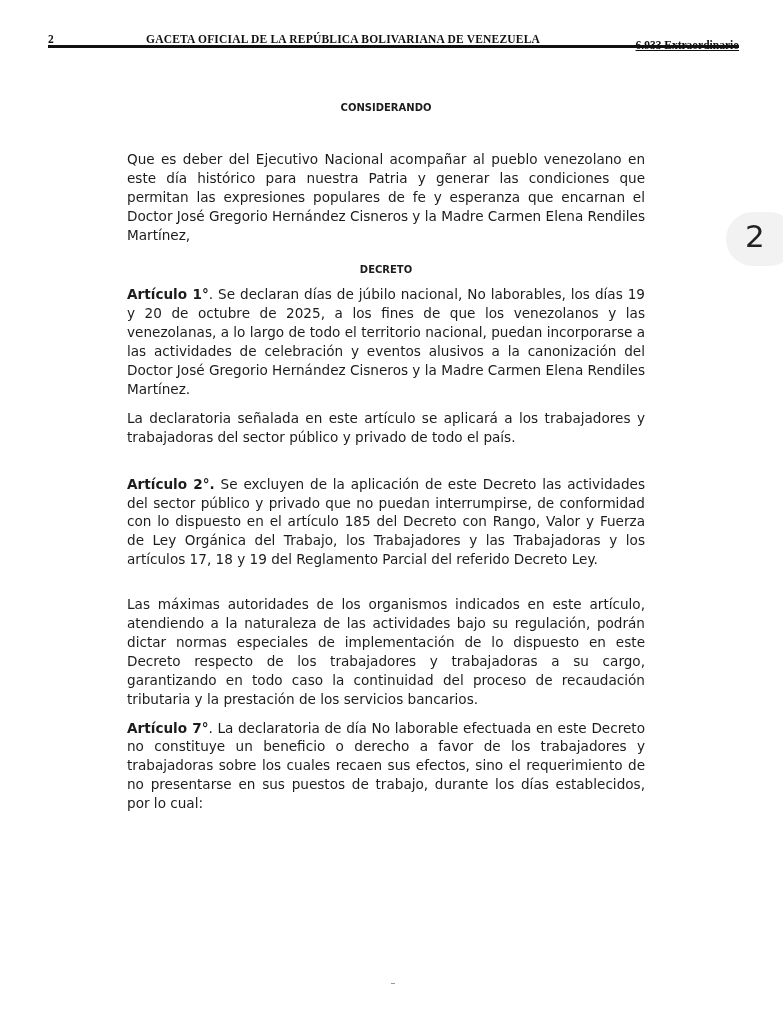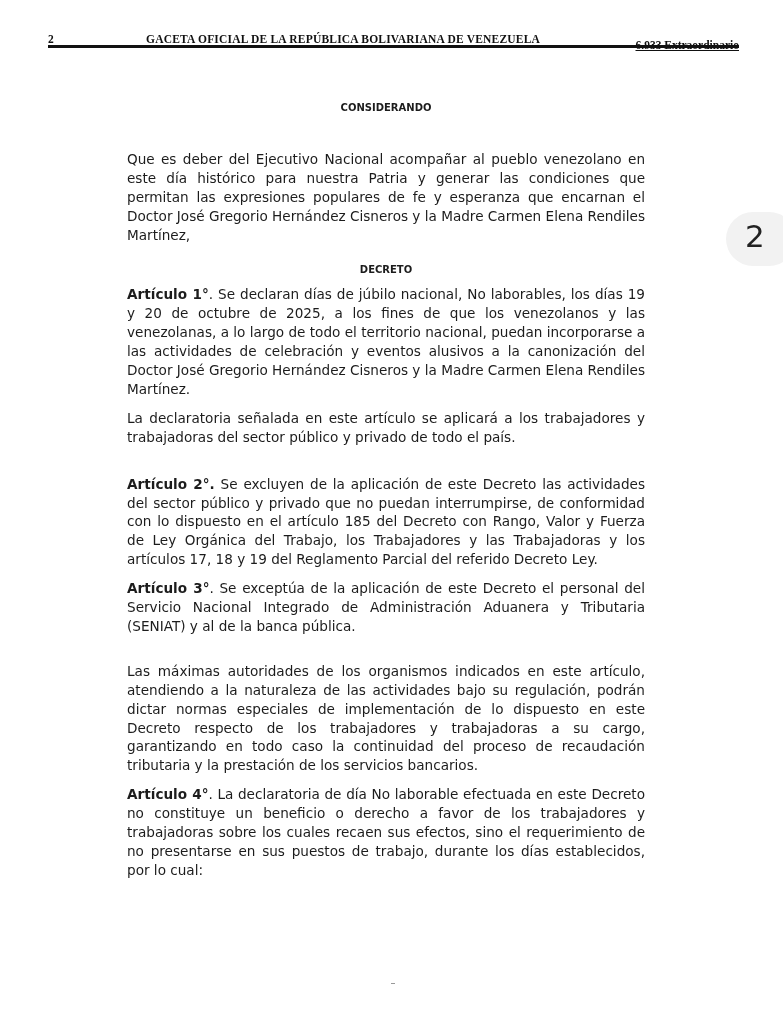--- a/index.html
+++ b/index.html
@@ -54,23 +54,20 @@
 
   <p class="para" style="margin-top:5px;">
     <span class="art-label">Artículo 1°</span><span>. Se declaran días de júbilo nacional, No laborables, los días 19 y 20 de octubre de 2025, a los fines de que los venezolanos y las venezolanas, a lo largo de todo el territorio nacional, puedan incorporarse a las actividades de celebración y eventos alusivos a la canonización del Doctor José Gregorio Hernández Cisneros y la Madre Carmen Elena Rendiles Martínez.</span>
   </p>
   <p class="para" style="margin-top:10px;">La declaratoria señalada en este artículo se aplicará a los trabajadores y trabajadoras del sector público y privado de todo el país.</p>
 
   <p class="para" style="margin-top:28px;">
     <span class="art-label">Artículo 2°.</span><span> Se excluyen de la aplicación de este Decreto las actividades del sector público y privado que no puedan interrumpirse, de conformidad con lo dispuesto en el artículo 185 del Decreto con Rango, Valor y Fuerza de Ley Orgánica del Trabajo, los Trabajadores y las Trabajadoras y los artículos 17, 18 y 19 del Reglamento Parcial del referido Decreto Ley.</span>
   </p>
 
-  <p class="para" style="margin-top:10px;">
-    <span class="art-label">Artículo 3°</span><span>. Se exceptúa de la aplicación de este Decreto el personal del Servicio Nacional Integrado de Administración Aduanera y Tributaria (SENIAT) y al de la banca pública.</span>
-  </p>
   <p class="para" style="margin-top:26px;">Las máximas autoridades de los organismos indicados en este artículo, atendiendo a la naturaleza de las actividades bajo su regulación, podrán dictar normas especiales de implementación de lo dispuesto en este Decreto respecto de los trabajadores y trabajadoras a su cargo, garantizando en todo caso la continuidad del proceso de recaudación tributaria y la prestación de los servicios bancarios.</p>
 
   <p class="para" style="margin-top:10px;">
-    <span class="art-label">Artículo 4°</span><span>. La declaratoria de día No laborable efectuada en este Decreto no constituye un beneficio o derecho a favor de los trabajadores y trabajadoras sobre los cuales recaen sus efectos, sino el requerimiento de no presentarse en sus puestos de trabajo, durante los días establecidos, por lo cual:</span>
+    <span class="art-label">Artículo 7°</span><span>. La declaratoria de día No laborable efectuada en este Decreto no constituye un beneficio o derecho a favor de los trabajadores y trabajadoras sobre los cuales recaen sus efectos, sino el requerimiento de no presentarse en sus puestos de trabajo, durante los días establecidos, por lo cual:</span>
   </p>
 </div>
 
 <div class="dot"></div>
 
 </body></html>

